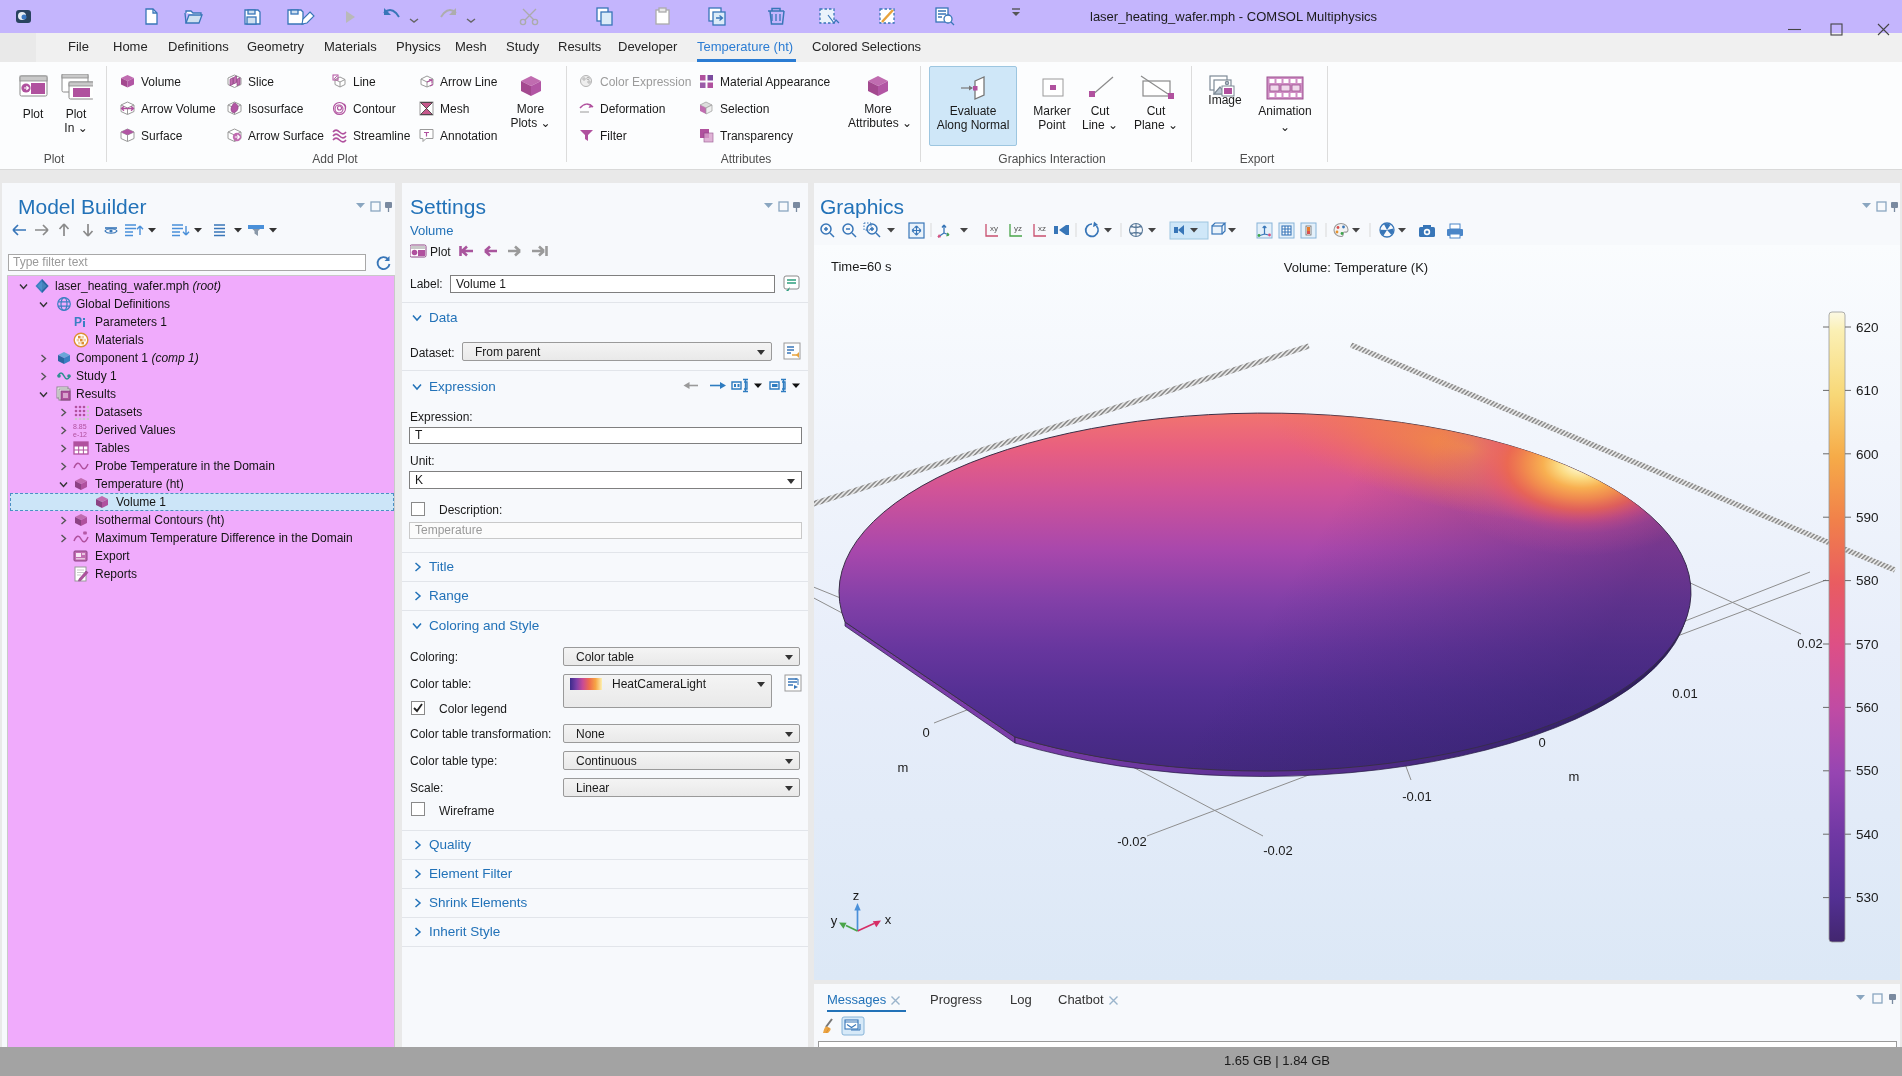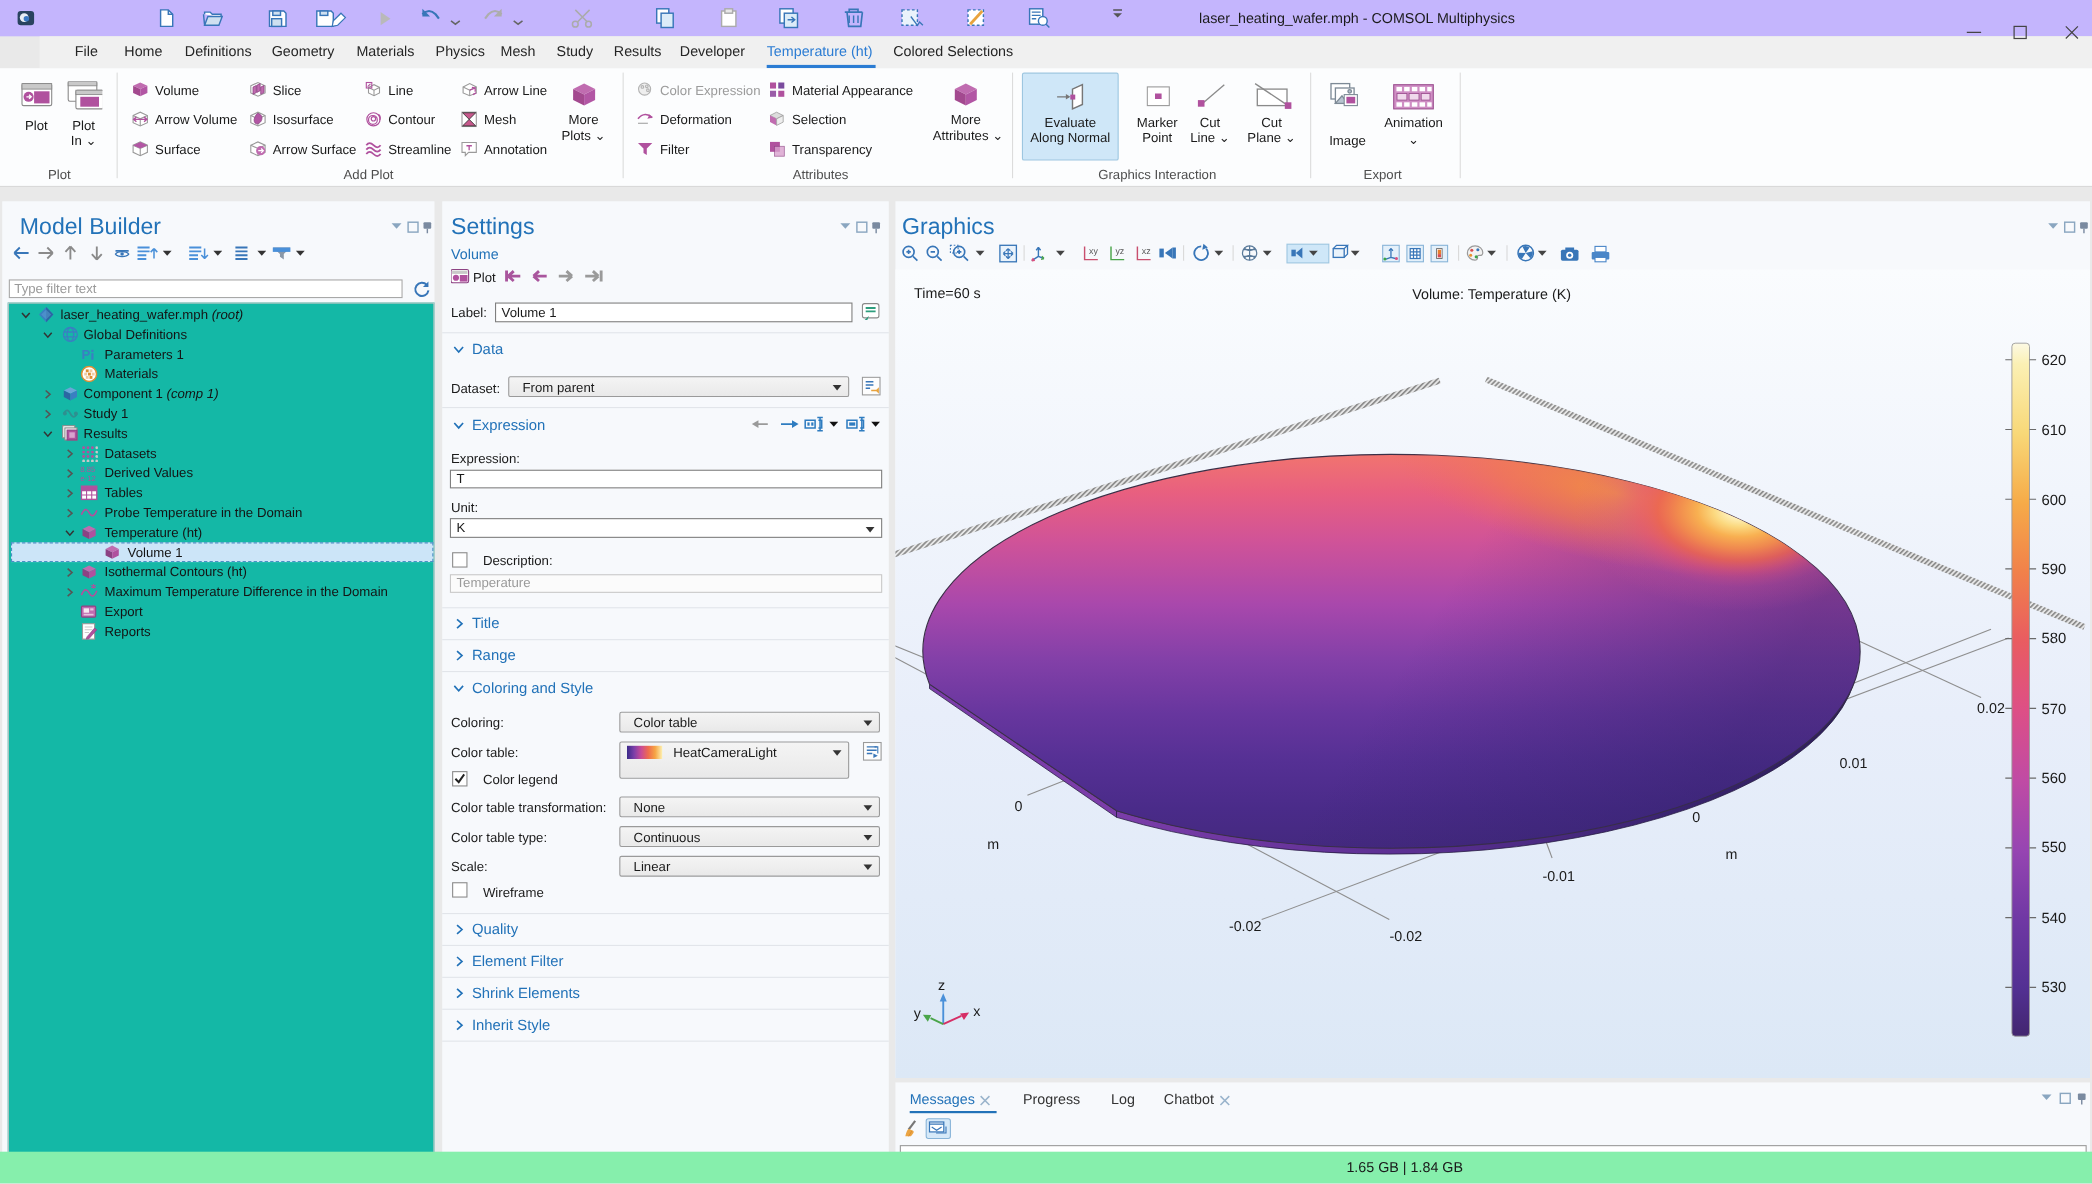--- a/index.html
+++ b/index.html
@@ -23,40 +23,40 @@
 .gray { color:#9b9b9b; }
 
 #mb, #settings, #graphics, #messages { position:absolute; background:#f7f9fc;margin-top:12px; }
 #mb { left:2px; top:171px; width:393px; height:875px; }
 #settings { left:402px; top:171px; width:406px; height:875px; }
 #graphics { left:814px; top:171px; width:1086px; height:797px; }
 #messages { left:814px; top:972px; width:1086px; height:74px; }
 .ptitle { font-size:21px; color:#2272b8; position:absolute; }
 
 #mbfilter { position:absolute; left:6px; top:71px; width:358px; height:17px; border:1px solid #a8a8a8; background:#fff; color:#9a9a9a; font-size:12px; padding-left:4px; line-height:15px; }
-#mbtree { position:absolute; left:5px; top:92px; width:388px; height:775px; border:1px solid #c9c9c9; background:#14b8a6; }
+#mbtree { position:absolute; left:5px; top:92px; width:388px; height:775px; border:1px solid #c9c9c9; background:#f0abfc; }
 .trow { position:absolute; left:1px; height:18px; line-height:18px; white-space:nowrap; font-size:12px; color:#141414; }
 .tsel { position:absolute; left:1px; width:384px; height:18px; background:#cce5f8; outline:1px dashed #4a90c4; outline-offset:-1px; }
 .chev { position:absolute; width:9px; height:9px; }
 
 .sec { position:absolute; left:0; width:406px; border-top:1px solid #e2e5ea; }
 .sechead { font-size:13.5px; color:#2272b8; position:absolute; }
 .slabel { position:absolute; font-size:12px; color:#1a1a1a; white-space:nowrap; }
 .sinput { position:absolute; background:#fff; border:1px solid #7f7f7f; font-size:12px; padding-left:5px; }
 .sdrop { position:absolute; background:linear-gradient(#f4f4f4,#e9e9e9); border:1px solid #9a9a9a; font-size:12px; border-radius:2px; }
 .sdrop .dtext { position:absolute; left:12px; top:2px; }
 .darr { position:absolute; right:6px; top:7px; width:0; height:0; border-left:4px solid transparent; border-right:4px solid transparent; border-top:5px solid #333; }
 .cbox { position:absolute; width:14px; height:14px; background:#fff; border:1px solid #8a8a8a; }
 
 #canvas { position:absolute; left:0; top:62px; width:1086px; height:735px; background:linear-gradient(#fafcfe, #e8eefa 55%, #dce8f6); }
 
 .mtab { position:absolute; top:8px; font-size:13px; color:#333; }
 .mtab.active { color:#2272b8; }
 
-#statusbar { position:absolute; left:0; top:1047px; width:1902px; height:29px; background:#86efac; }
+#statusbar { position:absolute; left:0; top:1047px; width:1902px; height:29px; background:#a3a3a3; }
 #statustext { position:absolute; left:1224px; top:6px; font-size:13px; color:#1a1a1a; }
 </style>
 </head>
 <body>
 <div id="titlebar">
   <svg class="abs" style="left:0;top:0" width="1902" height="42">
     <g fill="none" stroke="#3876b8" stroke-width="1.3">
       <rect x="16" y="10" width="15" height="13" rx="3" fill="#29435f" stroke="none"></rect>
       <circle cx="22" cy="16" r="4" fill="#e8eef5" stroke="none"></circle>
       <circle cx="24" cy="17" r="2.5" fill="#3a78c2" stroke="none"></circle>
@@ -343,21 +343,21 @@
   <svg class="abs" style="left:1208px;top:12px" width="36" height="30">
       <g fill="#fff" stroke="#7d8a96" stroke-width="1.2">
         <rect x="2" y="2" width="17" height="14"></rect>
         <rect x="6" y="6" width="17" height="14"></rect>
         <path d="M6 20l6-7 5 7z" fill="#b8c4d0"></path>
         <circle cx="19" cy="9" r="1.6" fill="#b8c4d0"></circle>
       </g>
       <rect x="14" y="12" width="12" height="10" fill="#fff" stroke="#7d8a96"></rect>
       <rect x="16" y="14" width="8" height="6" fill="#b0519e"></rect>
     </svg>
-  <div class="bigtxt" style="left:1185px;top:59px;width:80px">Image</div>
+  <div class="bigtxt" style="left:1185px;top:31px;width:80px">Image</div>
   <svg class="abs" style="left:1266px;top:14px" width="40" height="26">
       <rect x="1" y="1" width="36" height="22" fill="#cf8ec4" stroke="#9c5090"></rect>
       <g fill="#fff">
         <rect x="3.5" y="3" width="5" height="4"></rect>
         <rect x="10.5" y="3" width="5" height="4"></rect>
         <rect x="17.5" y="3" width="5" height="4"></rect>
         <rect x="24.5" y="3" width="5" height="4"></rect>
         <rect x="31.5" y="3" width="4" height="4"></rect>
         <rect x="3.5" y="17" width="5" height="4"></rect>
         <rect x="10.5" y="17" width="5" height="4"></rect>

